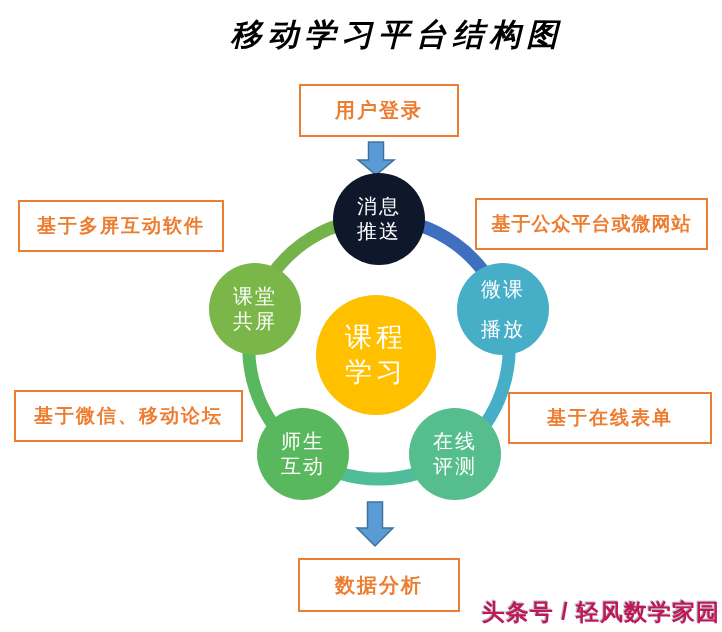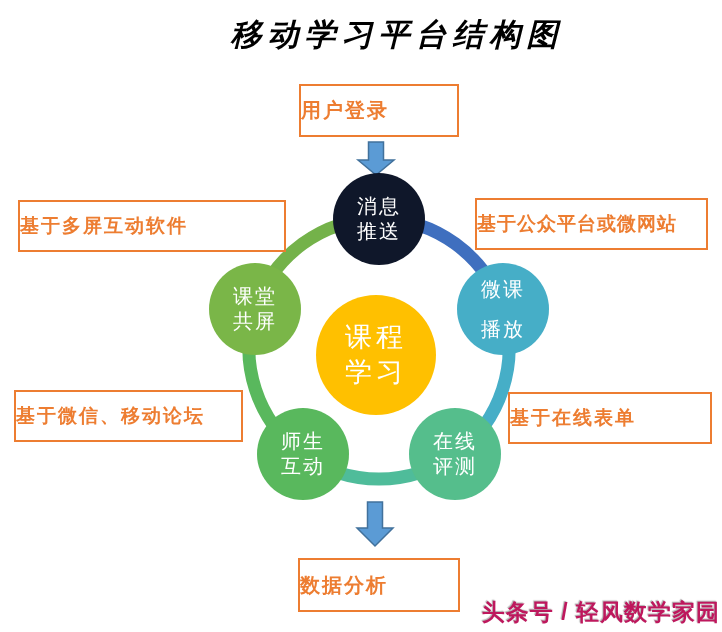--- a/index.html
+++ b/index.html
@@ -11,27 +11,27 @@
     position:absolute;top:14px;left:397px;transform:translateX(-50%);
     margin:0;font-family:"DejaVu Serif",serif;font-style:italic;font-weight:bold;
     font-size:31px;letter-spacing:6px;white-space:nowrap;color:#000;
   }
   .ring-svg{position:absolute;left:0;top:0;z-index:1;}
   .arc{fill:none;stroke-width:13px;}
   .block-arrow{stroke-width:1.5px;}
   .obox{
     position:absolute;z-index:2;background:#ffffff;
     border:2px solid #ED7D31;color:#ED7D31;
-    display:flex;align-items:center;
+    display:flex;align-items:center;justify-content:center;
     font-weight:bold;font-size:20px;letter-spacing:2px;white-space:nowrap;
     box-sizing:border-box;
   }
   .obox-entry{left:299px;top:84px;width:160px;height:53px;}
   .obox-exit{left:298px;top:558px;width:162px;height:54px;}
-  .obox-lt{left:18px;top:200px;width:268px;height:52px;font-size:19px;}
+  .obox-lt{left:18px;top:200px;width:206px;height:52px;font-size:19px;}
   .obox-rt{left:475px;top:198px;width:233px;height:52px;font-size:19px;letter-spacing:1px;}
   .obox-lb{left:14px;top:390px;width:229px;height:52px;font-size:19px;}
   .obox-rb{left:508px;top:392px;width:204px;height:52px;font-size:19px;}
   .node{
     position:absolute;z-index:2;border-radius:50%;
     display:flex;flex-direction:column;align-items:center;justify-content:center;
     color:#ffffff;text-align:center;
   }
   .node-sm{width:92px;height:92px;font-size:20px;line-height:1.25;letter-spacing:2px;}
   .node-center{left:316px;top:295px;width:120px;height:120px;font-size:27px;line-height:1.3;letter-spacing:4px;}

